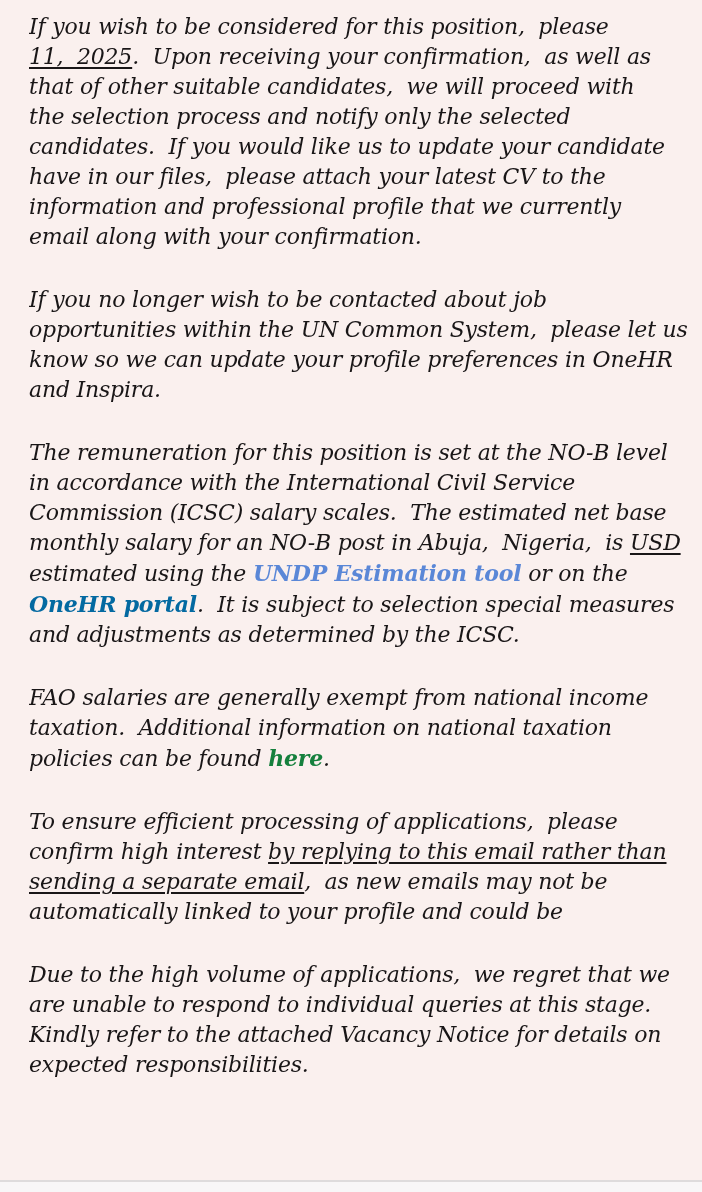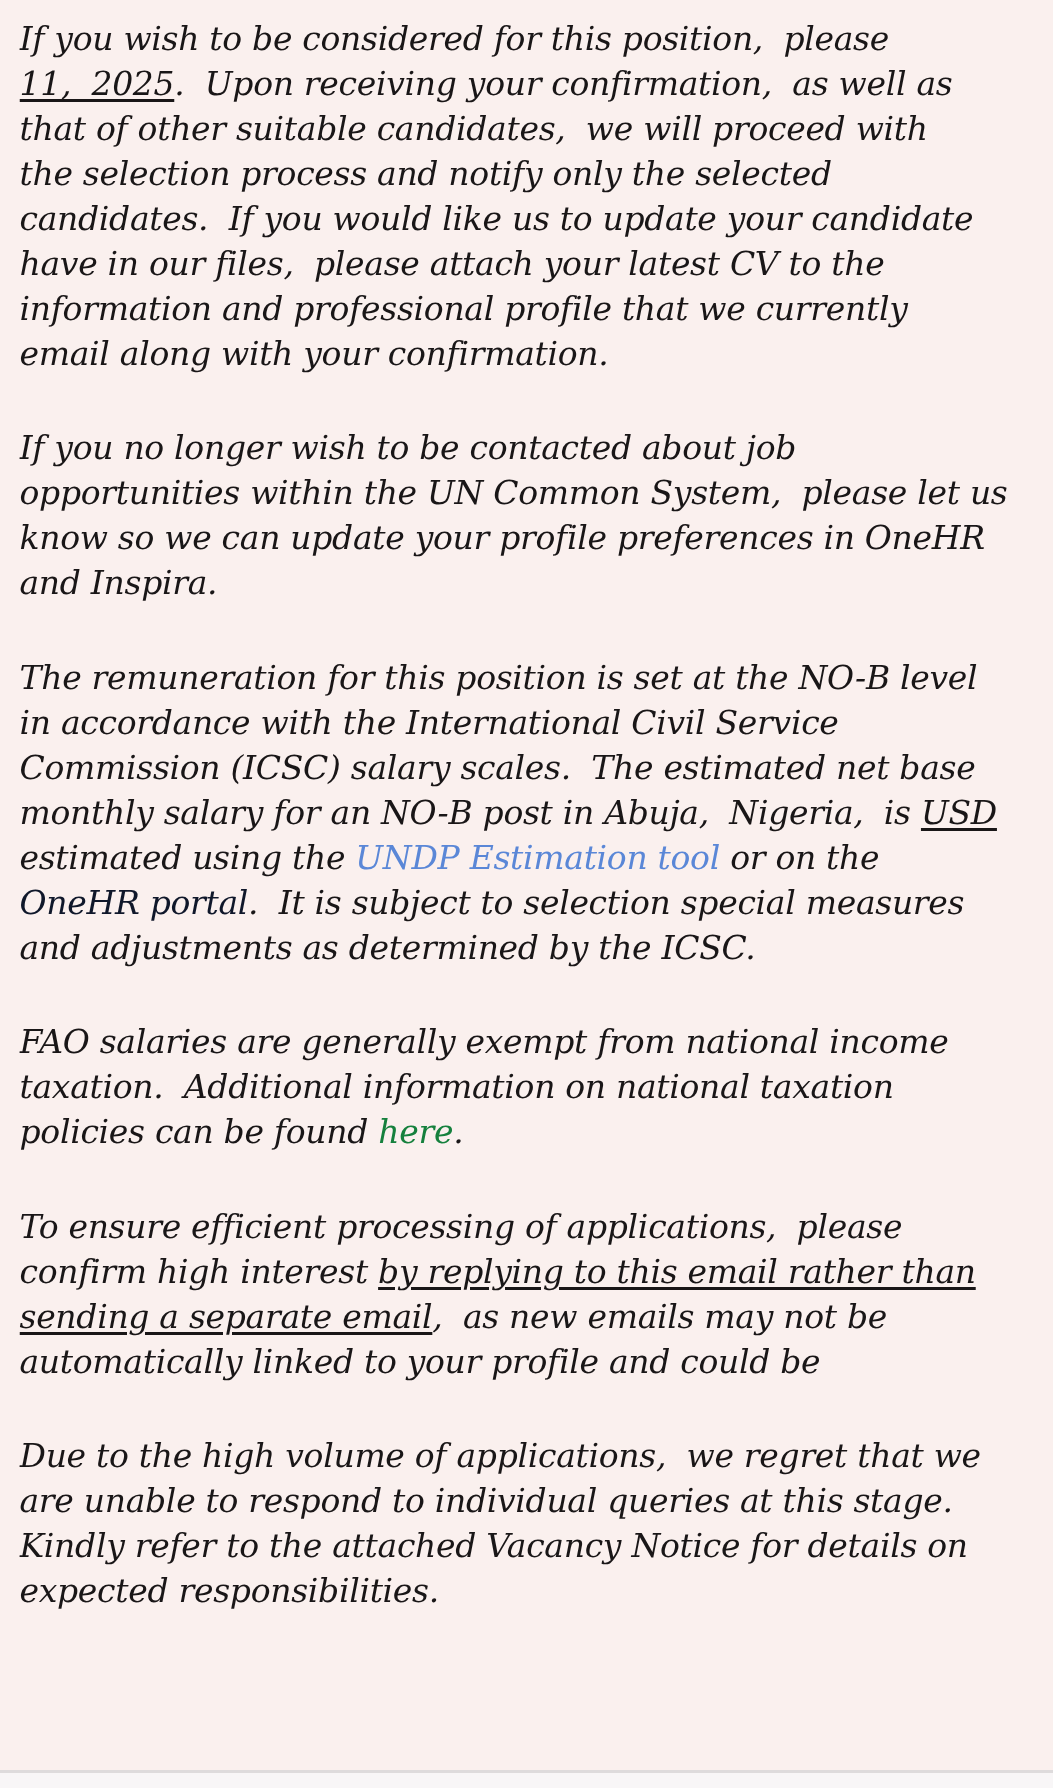--- a/index.html
+++ b/index.html
@@ -27,29 +27,31 @@
   .paragraph:last-child {
     margin-bottom: 0;
   }
   .text-line {
     white-space: pre;
     font-size: 22px;
     line-height: 30px;
     font-style: italic;
     letter-spacing: -0.2px;
     overflow: hidden;
+    margin-left: 16px;
   }
   .run-underline {
     text-decoration: underline;
     text-decoration-thickness: 2px;
     text-underline-offset: 3px;
   }
   .run-link {
     text-decoration: none;
     cursor: pointer;
+    font-weight: bold;
   }
   .bottom-divider {
     position: absolute;
     left: 0;
     right: 0;
     bottom: 10px;
     height: 2px;
   }
   .footer-band {
     position: absolute;
@@ -78,21 +80,21 @@
       <div class="text-line"><span>opportunities within the UN Common System,  please let us</span></div>
       <div class="text-line"><span>know so we can update your profile preferences in OneHR</span></div>
       <div class="text-line"><span>and Inspira.</span></div>
     </div>
     <div class="paragraph">
       <div class="text-line"><span>The remuneration for this position is set at the NO-B level</span></div>
       <div class="text-line"><span>in accordance with the International Civil Service</span></div>
       <div class="text-line"><span>Commission (ICSC) salary scales.  The estimated net base</span></div>
       <div class="text-line"><span>monthly salary for an NO-B post in Abuja,  Nigeria,  is </span><span class="run-underline">USD</span></div>
       <div class="text-line"><span>estimated using the </span><span class="run-link" style="color: rgb(90, 135, 215);">UNDP Estimation tool</span><span> or on the</span></div>
-      <div class="text-line"><span class="run-link" style="color: #0f172a;">OneHR portal</span><span>.  It is subject to selection special measures</span></div>
+      <div class="text-line"><span class="run-link" style="color: #0369a1;">OneHR portal</span><span>.  It is subject to selection special measures</span></div>
       <div class="text-line"><span>and adjustments as determined by the ICSC.</span></div>
     </div>
     <div class="paragraph">
       <div class="text-line"><span>FAO salaries are generally exempt from national income</span></div>
       <div class="text-line"><span>taxation.  Additional information on national taxation</span></div>
       <div class="text-line"><span>policies can be found </span><span class="run-link" style="color: #15803d;">here</span><span>.</span></div>
     </div>
     <div class="paragraph">
       <div class="text-line"><span>To ensure efficient processing of applications,  please</span></div>
       <div class="text-line"><span>confirm high interest </span><span class="run-underline">by replying to this email rather than</span></div>

